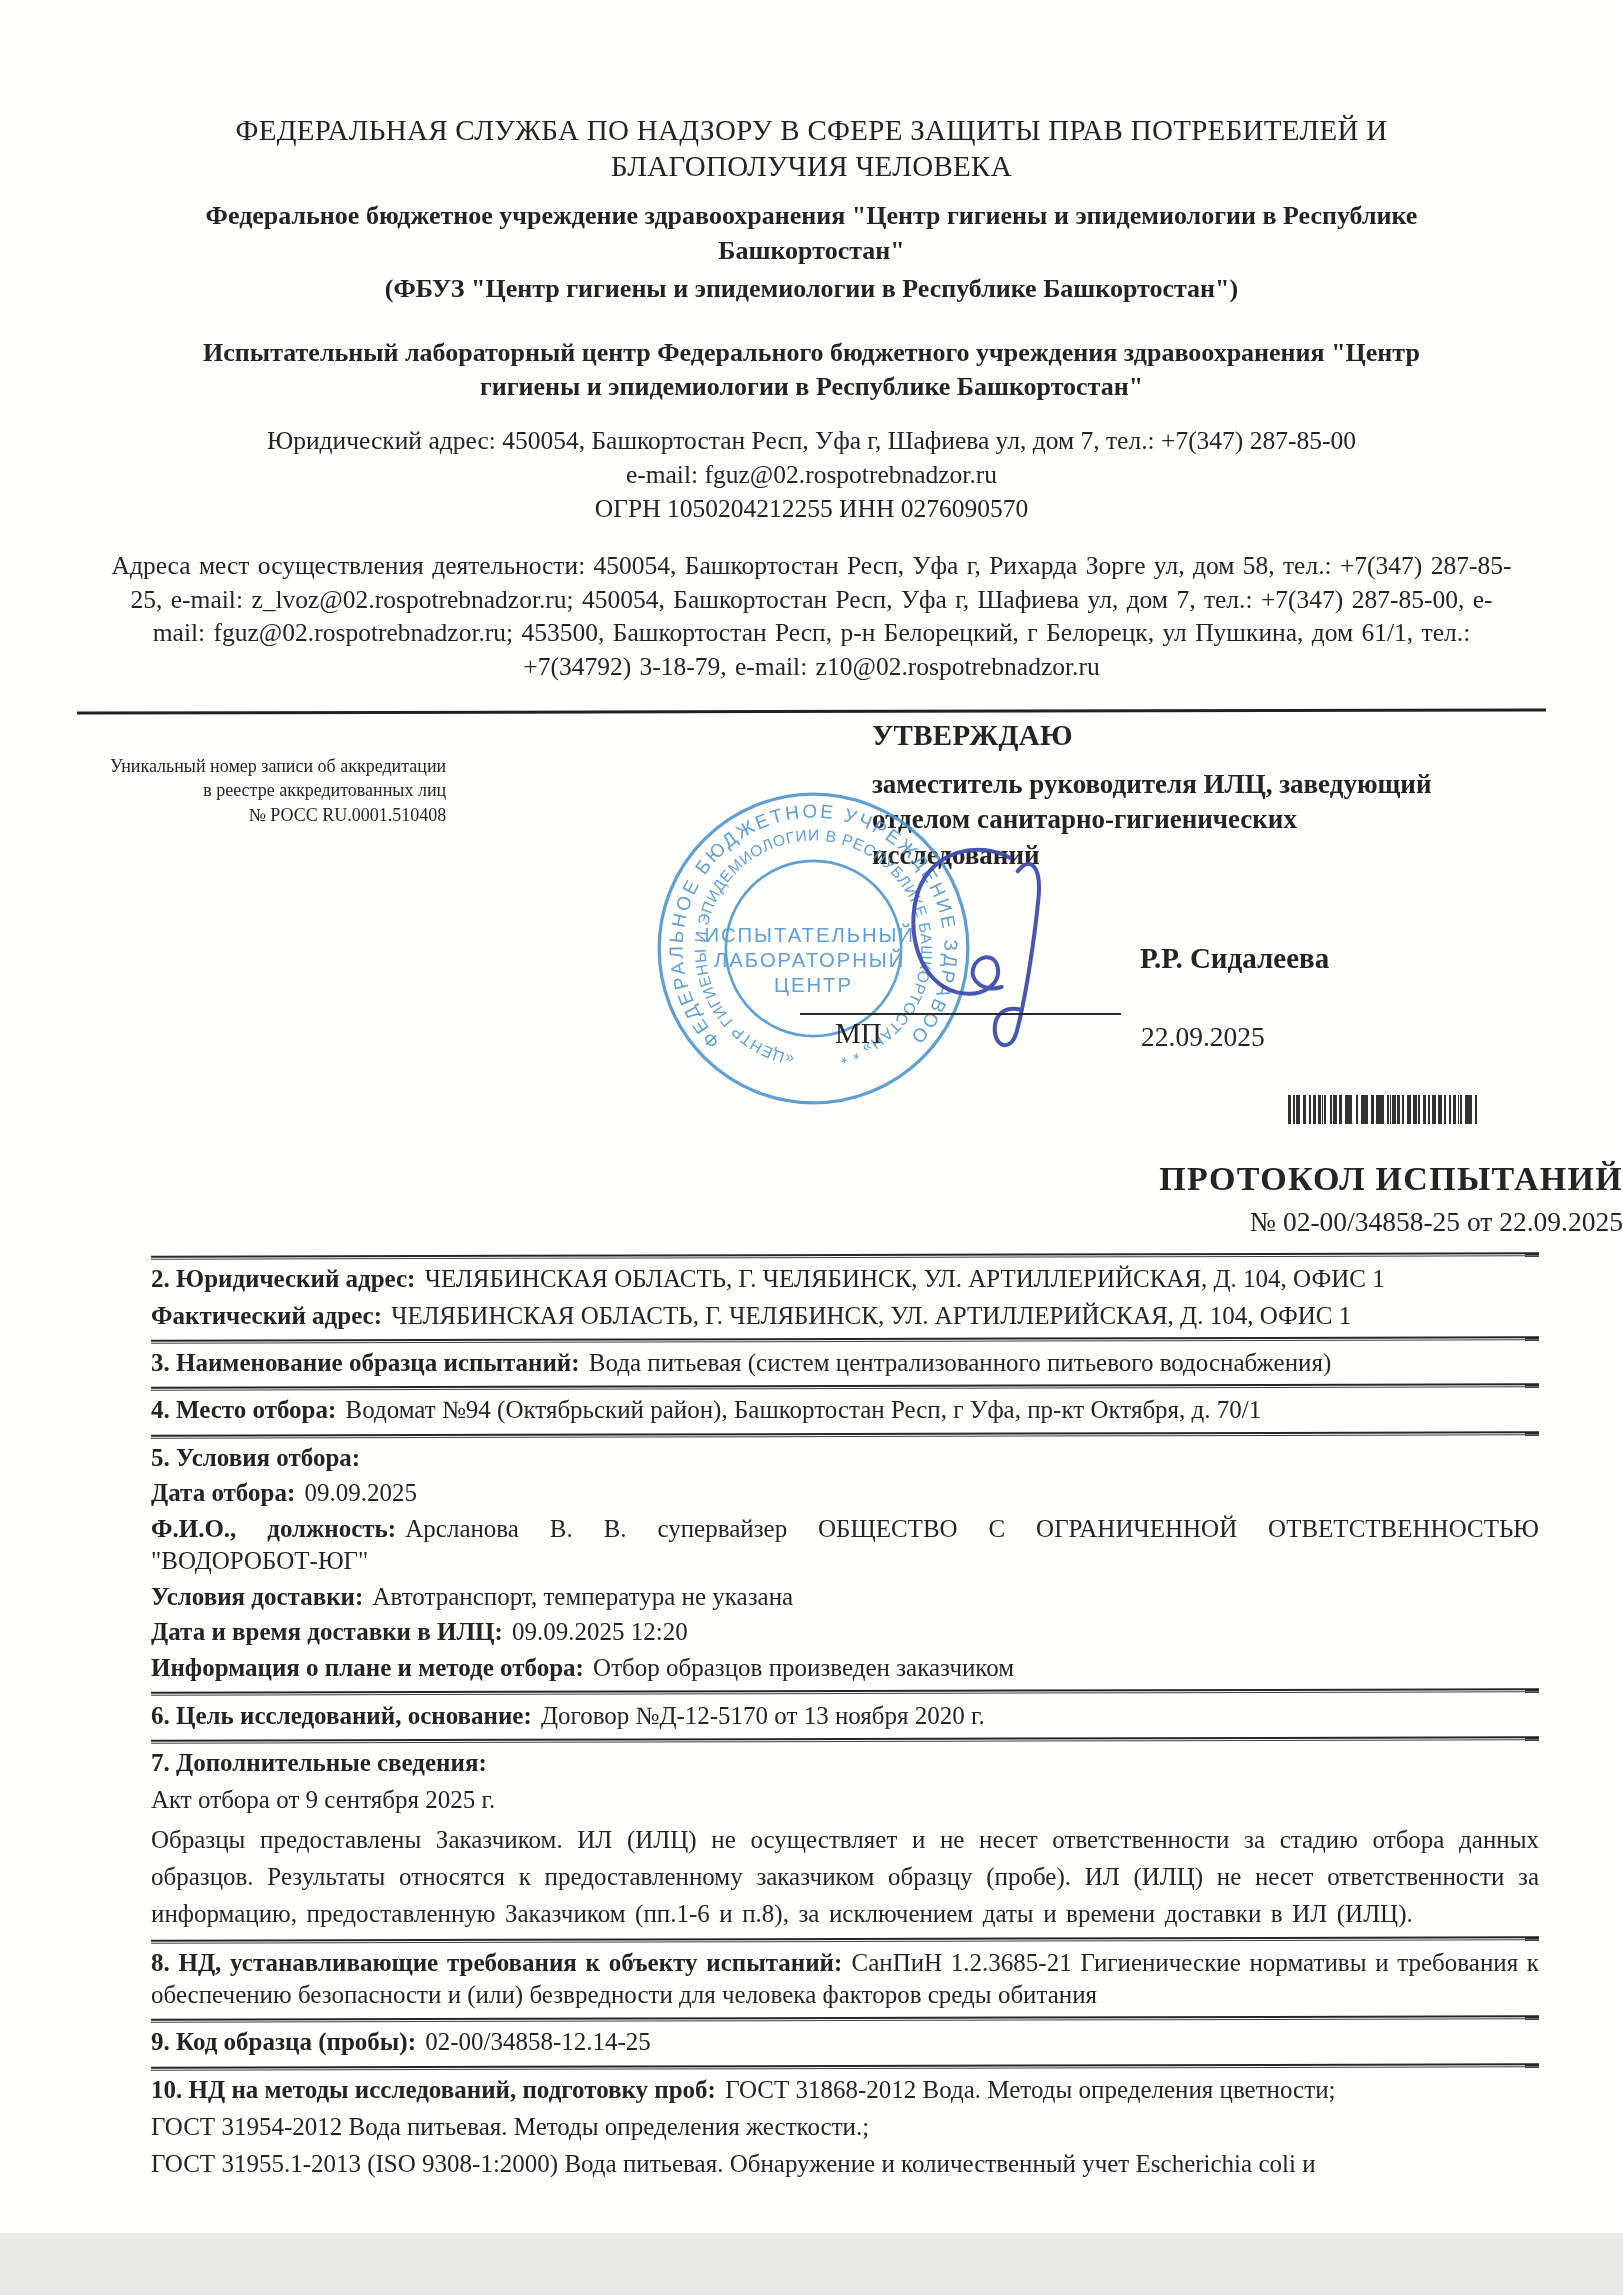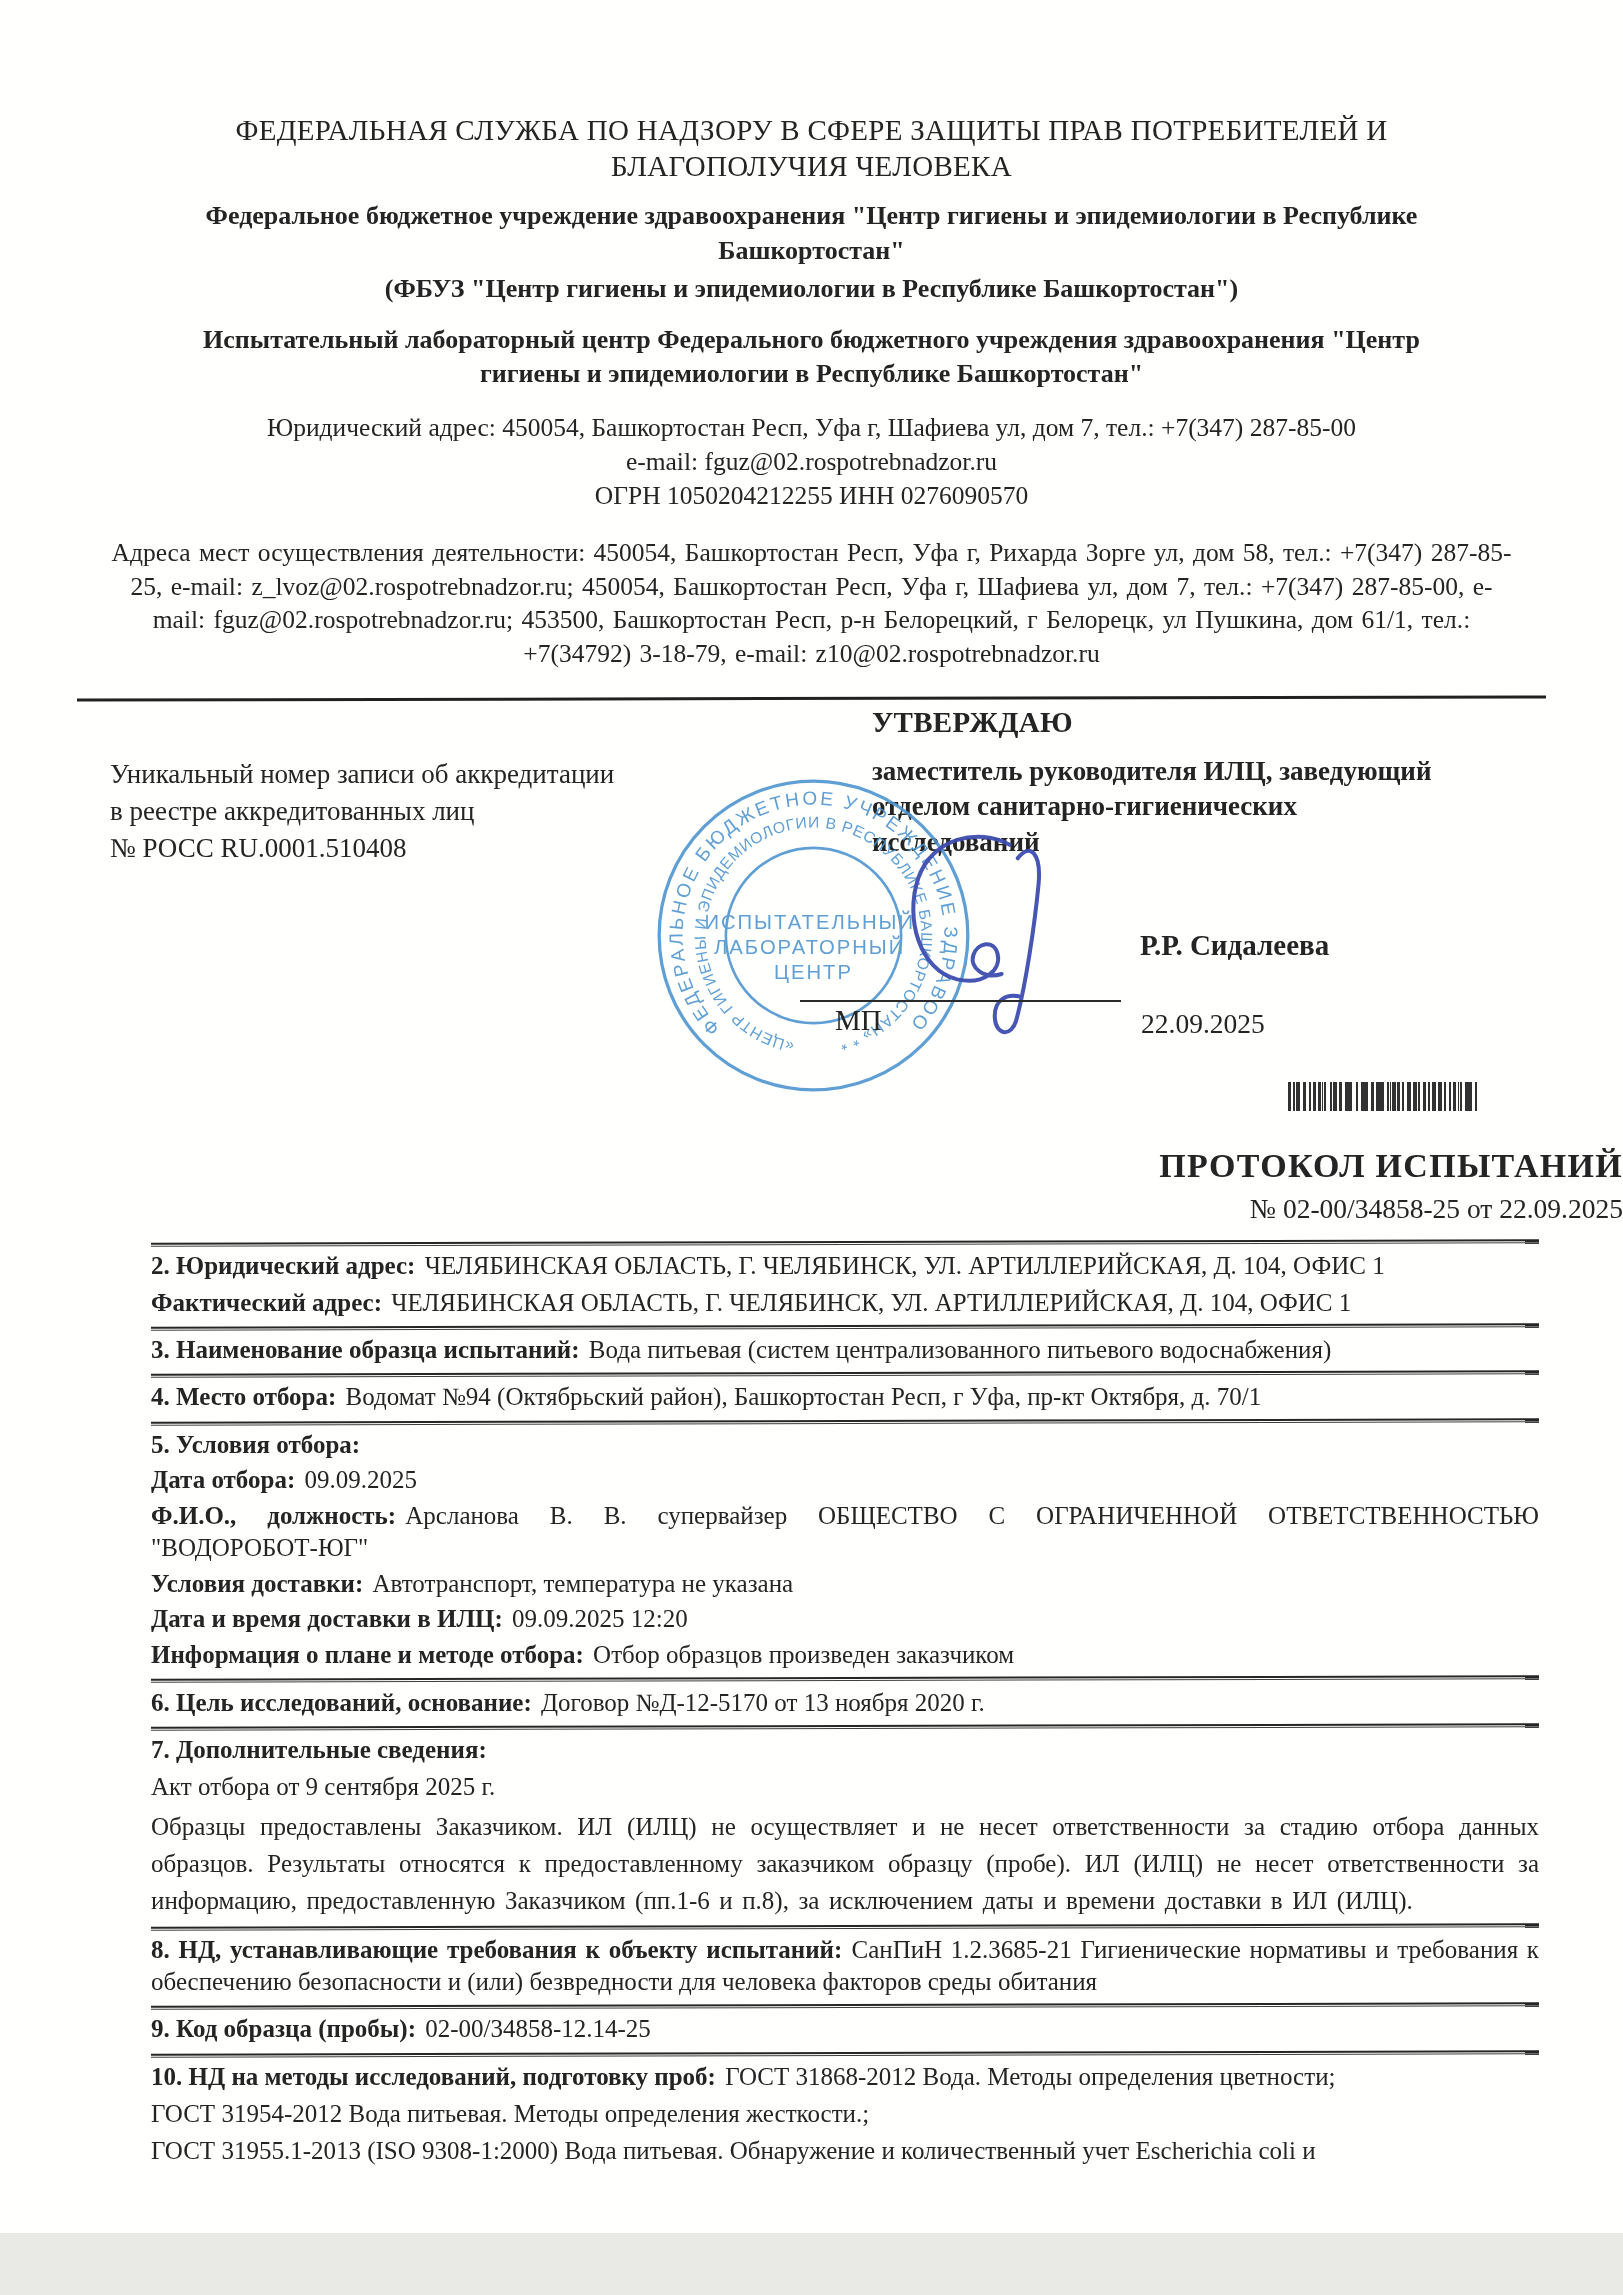--- a/index.html
+++ b/index.html
@@ -7,28 +7,28 @@
   .page {
     position:relative; width:1623px; height:2233px; margin:0 auto;
     background:#fffffe; color:#242424; overflow:hidden;
     font-family:"Liberation Serif","DejaVu Serif",serif;
   }
   
   .hdr { padding-top:113px; text-align:center; }
   .hdr-line1 { font-size:29px; line-height:1.24; max-width:1374px; margin:0 auto; letter-spacing:0.3px; }
   .hbold { font-weight:bold; font-size:26px; line-height:1.32; max-width:1283px; margin:14.4px auto 0; }
   .hbold.tight { margin-top:3.9px; }
-  .hbold.ilc { margin-top:17px; }
+  .hbold.ilc { margin-top:30px; }
   .addr-group { margin-top:19.6px; }
   .hreg { font-size:25.5px; line-height:1.32; max-width:1427px; margin:0 auto; }
   .activity { margin-top:23.6px; word-spacing:2px; max-width:1413px; }
   .hr-main { margin:26px 77px 0; border-top:3.3px solid #212121; transform:rotate(-.12deg); }
   
   .approve { position:relative; height:445px; }
-  .accr { position:absolute; left:110px; top:56px; font-size:27px; line-height:1.38; }
+  .accr { position:absolute; left:110px; top:41px; font-size:18px; line-height:1.38;text-align:right; }
   .app-title { position:absolute; left:872px; top:6px; font-weight:bold; font-size:29px; letter-spacing:0.3px; }
   .app-role { position:absolute; left:872px; top:54px; font-weight:bold; font-size:27px; line-height:1.32; width:589px; }
   .stamp { position:absolute; left:650px; top:72px; width:327px; height:327px; opacity:.9; }
   .sig { position:absolute; left:877px; top:130px; width:190px; height:222px; opacity:.95; }
   .sig-line { position:absolute; left:800px; top:300px; width:321px; border-top:2.6px solid #2a2a2a; }
   .app-name { position:absolute; left:1140px; top:229px; font-weight:bold; font-size:29px; }
   .app-mp { position:absolute; left:835px; top:304px; font-size:29px; }
   .app-date { position:absolute; left:1141px; top:308px; font-size:27.5px; }
   .barcode {
     position:absolute; left:1288px; top:382px; width:191px; height:29.4px; opacity:.88;

